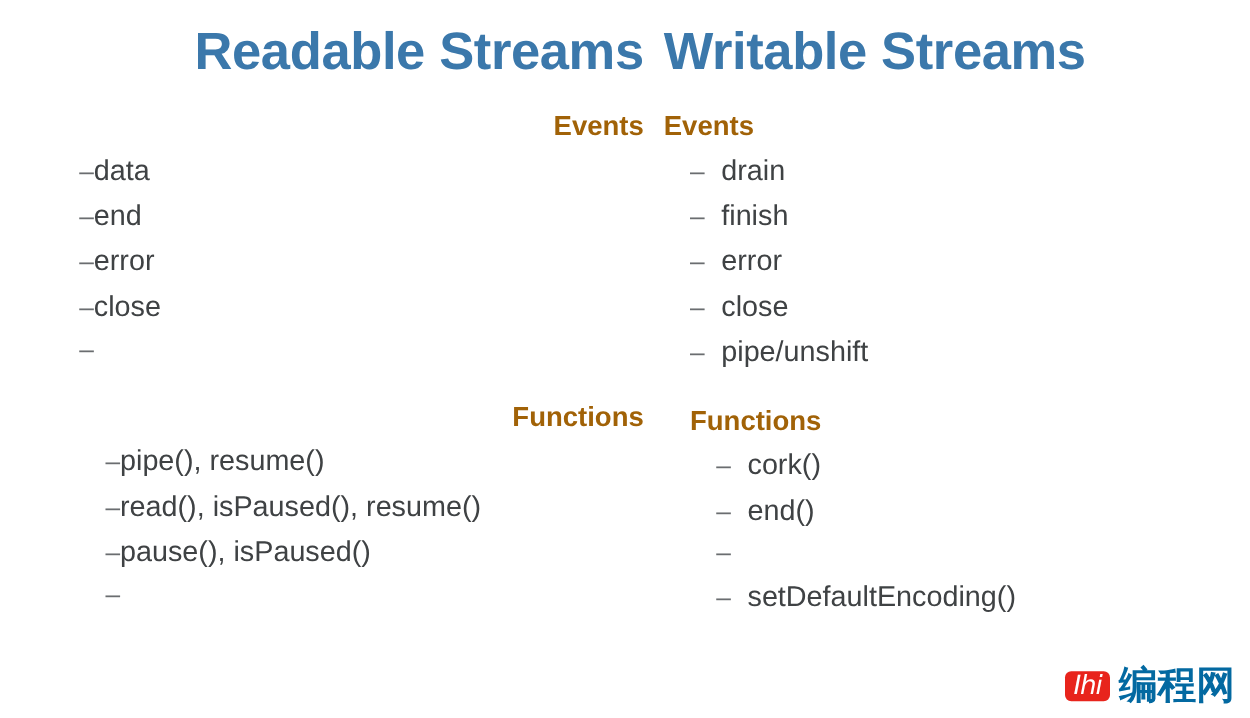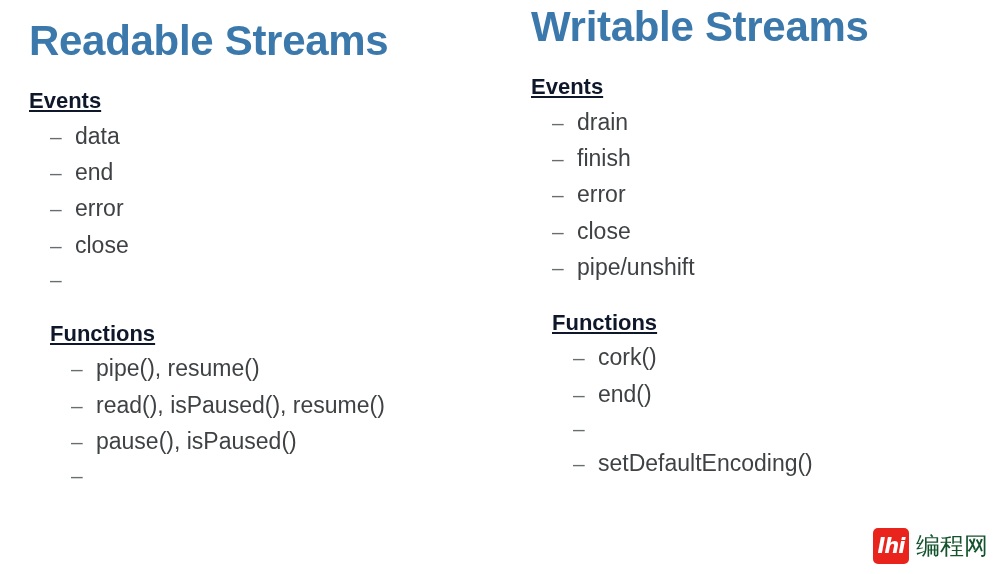--- a/index.html
+++ b/index.html
@@ -29,26 +29,27 @@
   }
 
   .column {
     box-sizing: border-box;
   }
 
   .column-left {
     width: 515px;
     padding-left: 29px;
     padding-top: 18px;
+    text-align: right;
   }
 
   .column-right {
     width: 485px;
     padding-left: 16px;
-    padding-top: 4px;
+    padding-top: 18px;
   }
 
   .col-title {
     font-size: 42px;
     font-weight: bold;
     color: #3b78ab;
     letter-spacing: -0.3px;
     line-height: 1.08;
     margin: 0 0 0 0;
     white-space: nowrap;
@@ -59,24 +60,23 @@
   }
 
   .section.functions {
     margin-top: 26px;
     margin-left: 21px;
   }
 
   .section-heading {
     font-size: 22px;
     font-weight: bold;
-    color: #0f172a;
+    color: #a16207;
     line-height: 1.1;
     margin: 0 0 4px 0;
-    text-decoration: underline;
   }
 
   .item-list {
     list-style: none;
     margin: 0;
     padding: 0;
   }
 
   .item {
     display: flex;
@@ -105,39 +105,39 @@
     position: absolute;
     right: 12px;
     bottom: 10px;
     display: flex;
     align-items: center;
     gap: 7px;
   }
 
   .wm-mark {
     width: 36px;
-    height: 36px;
+    height: 24px;
     border-radius: 5px;
     background: #e8241c;
     display: flex;
     align-items: center;
     justify-content: center;
     color: #ffffff;
     font-size: 21px;
-    font-weight: bold;
+    font-weight: normal;
     font-style: italic;
     font-family: "DejaVu Sans", sans-serif;
     letter-spacing: -1px;
     line-height: 1;
   }
 
   .wm-text {
-    font-size: 24px;
-    font-weight: normal;
-    color: #14532d;
+    font-size: 31px;
+    font-weight: bold;
+    color: #0369a1;
     line-height: 1;
     letter-spacing: 0px;
     font-family: "DejaVu Sans", sans-serif;
   }
 </style>
 </head>
 <body>
 
 <div class="slide">
 

